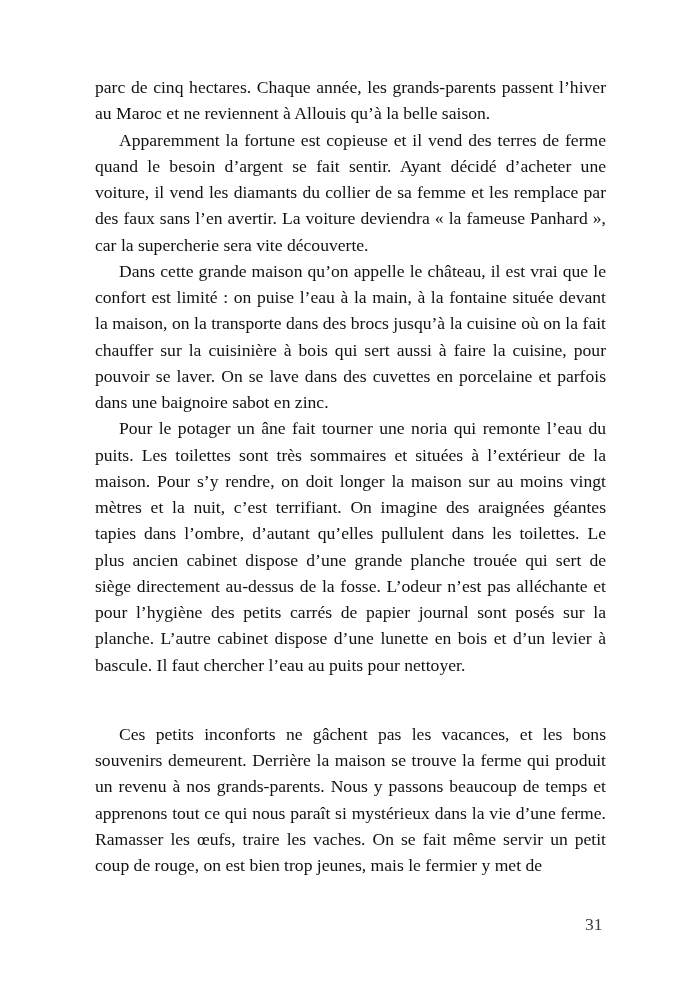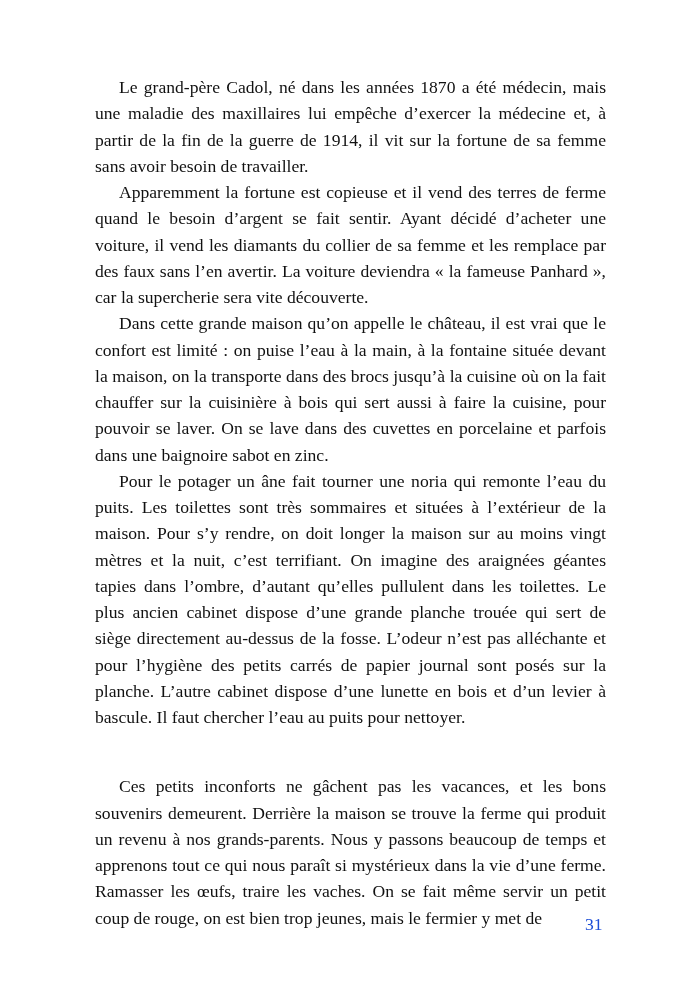--- a/index.html
+++ b/index.html
@@ -33,27 +33,27 @@
   }
   .para.gap-before {
     margin-top: 43px;
   }
   .page-number {
     position: absolute;
     left: 585px;
     top: 913px;
     font-size: 17.6px;
     line-height: 22px;
-    color: #1d4ed8;
+    color: #404040;
   }
 </style>
 </head>
 <body>
 
 <div class="page">
-  <p class="para indent">Le grand-père Cadol, né dans les années 1870 a été médecin, mais une maladie des maxillaires lui empêche d’exercer la médecine et, à partir de la fin de la guerre de 1914, il vit sur la fortune de sa femme sans avoir besoin de travailler.</p>
+  <p class="para">parc de cinq hectares. Chaque année, les grands-parents passent l’hiver au Maroc et ne reviennent à Allouis qu’à la belle saison.</p>
   <p class="para indent">Apparemment la fortune est copieuse et il vend des terres de ferme quand le besoin d’argent se fait sentir. Ayant décidé d’acheter une voiture, il vend les diamants du collier de sa femme et les remplace par des faux sans l’en avertir. La voiture deviendra « la fameuse Panhard », car la supercherie sera vite découverte.</p>
   <p class="para indent">Dans cette grande maison qu’on appelle le château, il est vrai que le confort est limité : on puise l’eau à la main, à la fontaine située devant la maison, on la transporte dans des brocs jusqu’à la cuisine où on la fait chauffer sur la cuisinière à bois qui sert aussi à faire la cuisine, pour pouvoir se laver. On se lave dans des cuvettes en porcelaine et parfois dans une baignoire sabot en zinc.</p>
   <p class="para indent">Pour le potager un âne fait tourner une noria qui remonte l’eau du puits. Les toilettes sont très sommaires et situées à l’extérieur de la maison. Pour s’y rendre, on doit longer la maison sur au moins vingt mètres et la nuit, c’est terrifiant. On imagine des araignées géantes tapies dans l’ombre, d’autant qu’elles pullulent dans les toilettes. Le plus ancien cabinet dispose d’une grande planche trouée qui sert de siège directement au-dessus de la fosse. L’odeur n’est pas alléchante et pour l’hygiène des petits carrés de papier journal sont posés sur la planche. L’autre cabinet dispose d’une lunette en bois et d’un levier à bascule. Il faut chercher l’eau au puits pour nettoyer.</p>
   <p class="para indent gap-before">Ces petits inconforts ne gâchent pas les vacances, et les bons souvenirs demeurent. Derrière la maison se trouve la ferme qui produit un revenu à nos grands-parents. Nous y passons beaucoup de temps et apprenons tout ce qui nous paraît si mystérieux dans la vie d’une ferme. Ramasser les œufs, traire les vaches. On se fait même servir un petit coup de rouge, on est bien trop jeunes, mais le fermier y met de</p>
 </div>
 
 <div class="page-number">31</div>
 
 </body></html>

